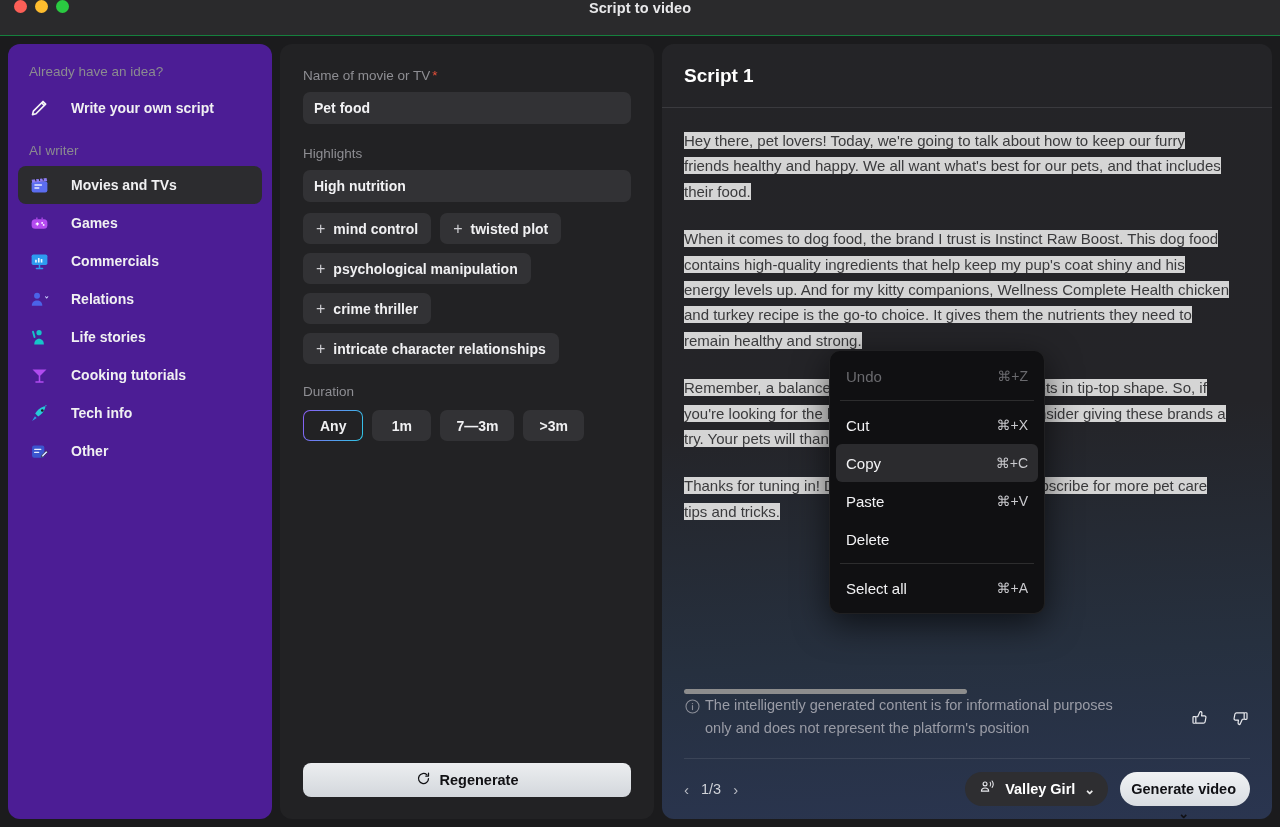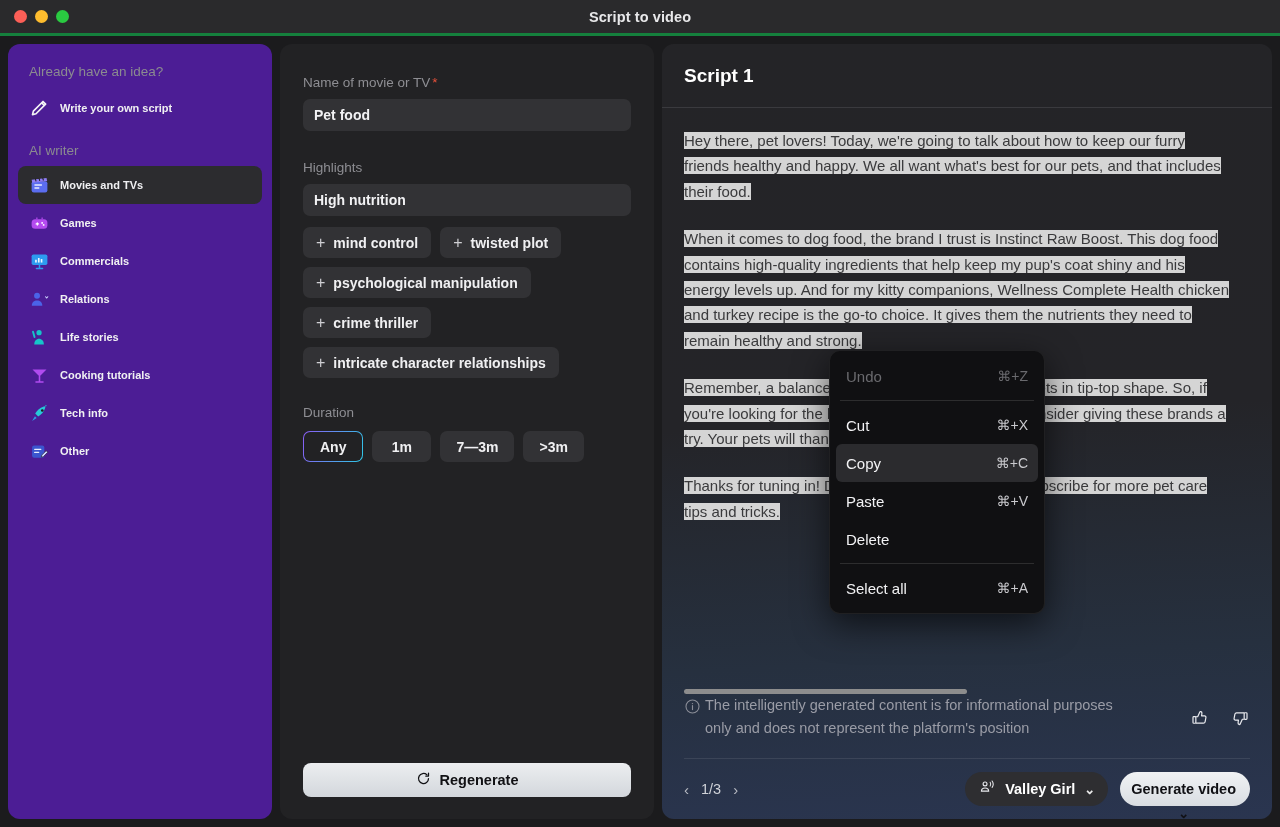--- a/index.html
+++ b/index.html
@@ -8,22 +8,22 @@
     background: #1b1b1d;
     font-family: "Liberation Sans", sans-serif;
     overflow: hidden;
     -webkit-font-smoothing: antialiased;
   }
 
   
   .titlebar {
     position: absolute; top: 0; left: 0; width: 1280px; height: 36px;
     background: #2a2a2c;
-    border-bottom: 3px solid #15803d;
-    display: flex; align-items: center;
+    border-bottom: 1px solid #15803d;
+    display: flex; align-items: flex-start;
   }
   .traffic { display: flex; gap: 8px; padding-left: 14px; }
   .dot { width: 13px; height: 13px; border-radius: 50%; }
   .dot.red { background: #fc5f57; }
   .dot.yellow { background: #fdbc2e; }
   .dot.green { background: #2aca41; }
   .win-title {
     position: absolute; left: 0; right: 0; text-align: center;
     font-size: 14.5px; font-weight: 700; color: #e8e8ea; letter-spacing: .1px;
   }
@@ -42,41 +42,41 @@
     width: 264px; flex: 0 0 264px;
     background: #4c1d95;
     border-radius: 12px;
     padding: 14px 10px 0 10px;
     position: relative;
   }
   .side-head {
     font-size: 13.5px; color: #8b8b90; padding: 6px 11px 10px 11px;
   }
   .side-row {
-    display: flex; align-items: center; gap: 10px;
+    display: flex; align-items: center; gap: 21px;
     height: 38px; padding: 0 11px; border-radius: 8px;
-    color: #f0f0f2; font-size: 11px; font-weight: 700;
+    color: #f0f0f2; font-size: 14px; font-weight: 700;
     cursor: default;
     text-align: center;
   }
   .side-row.active { background: #2c2c2f; }
   .side-sec {
     font-size: 13.5px; color: #8b8b90; padding: 16px 11px 8px 11px;
   }
   .sico { width: 21px; height: 21px; flex: 0 0 21px; display:block; }
 
   
   .formpanel {
     width: 374px; flex: 0 0 374px;
     background: #222224;
     border-radius: 12px;
     position: relative;
     padding: 24px 23px 0 23px;
   }
-  .flabel { font-size: 13.5px; color: #8e8e93; margin-bottom: 9px; margin-top: 7px; }
+  .flabel { font-size: 13.5px; color: #8e8e93; margin-bottom: 9px; }
   .flabel .req { color: #e8503a; margin-left: 2px; }
   .finput {
     height: 32px; background: #323235; border-radius: 7px;
     display: flex; align-items: center; padding: 0 11px;
     font-size: 14px; color: #f2f2f4; font-weight: 700;
   }
   .sec-gap { height: 22px; }
   .chips { display: flex; flex-wrap: wrap; gap: 9px; margin-top: 11px; }
   .chip {
     display: inline-flex; align-items: center; gap: 8px;

